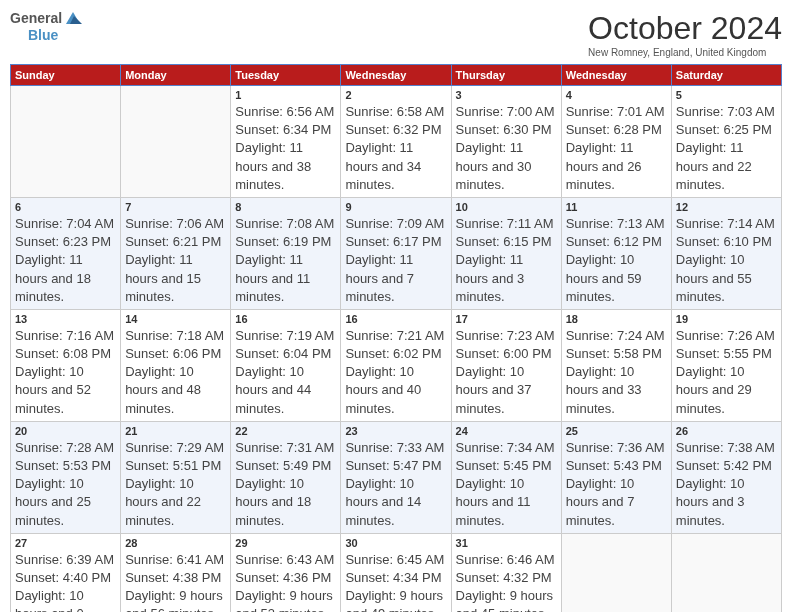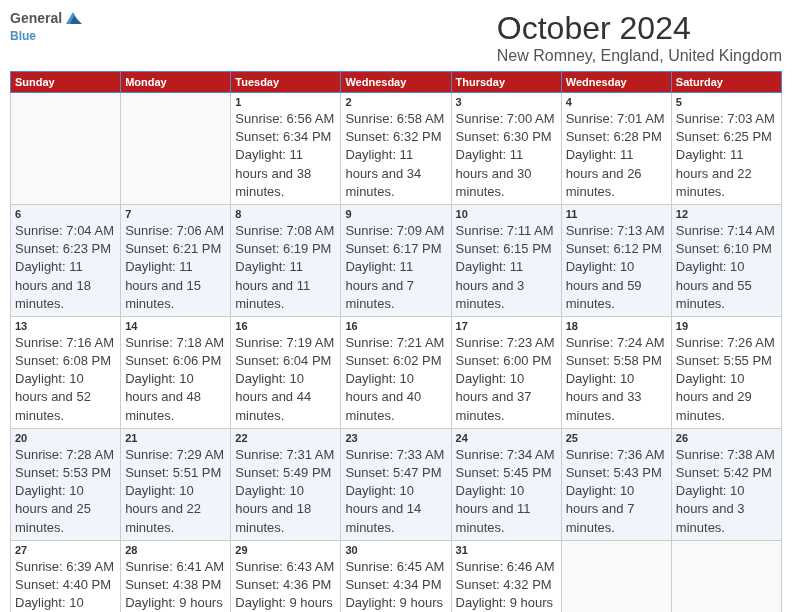--- a/index.html
+++ b/index.html
@@ -30,21 +30,21 @@
     }
     .title-block {
       text-align: left;
     }
     .month-title {
       font-size: 32px;
       font-weight: 300;
       color: #333;
     }
     .location {
-      font-size: 16px;
+      font-size: 10px;
       color: #555;
       font-weight: normal;
     }
     .calendar {
       flex: 1;
       border: 1px solid #ccc;
       border-collapse: collapse;
       width: 100%;
       table-layout: fixed;
     }
@@ -92,21 +92,21 @@
   <div class="header">
     <div class="logo">
       <div>
         <div style="display:flex;align-items:center;gap:2px;">
           <span style="font-size:14px;font-weight:bold;color:#555;">General</span>
           <svg width="18" height="16" viewBox="0 0 18 16">
             <polygon points="2,14 9,2 16,14" fill="#4a90c4" stroke="none"></polygon>
             <polygon points="6,14 10,6 18,14" fill="#2a5f8f" stroke="none"></polygon>
           </svg>
         </div>
-        <span style="font-size:12px;font-weight:bold;color:#4a90c4;margin-left:0;">Blue</span>
+        <span style="font-size:14px;font-weight:bold;color:#4a90c4;margin-left:18px;">Blue</span>
       </div>
     </div>
     <div class="title-block">
       <div class="month-title">October 2024</div>
       <div class="location">New Romney, England, United Kingdom</div>
     </div>
   </div>
 
   <table class="calendar">
     <thead>

